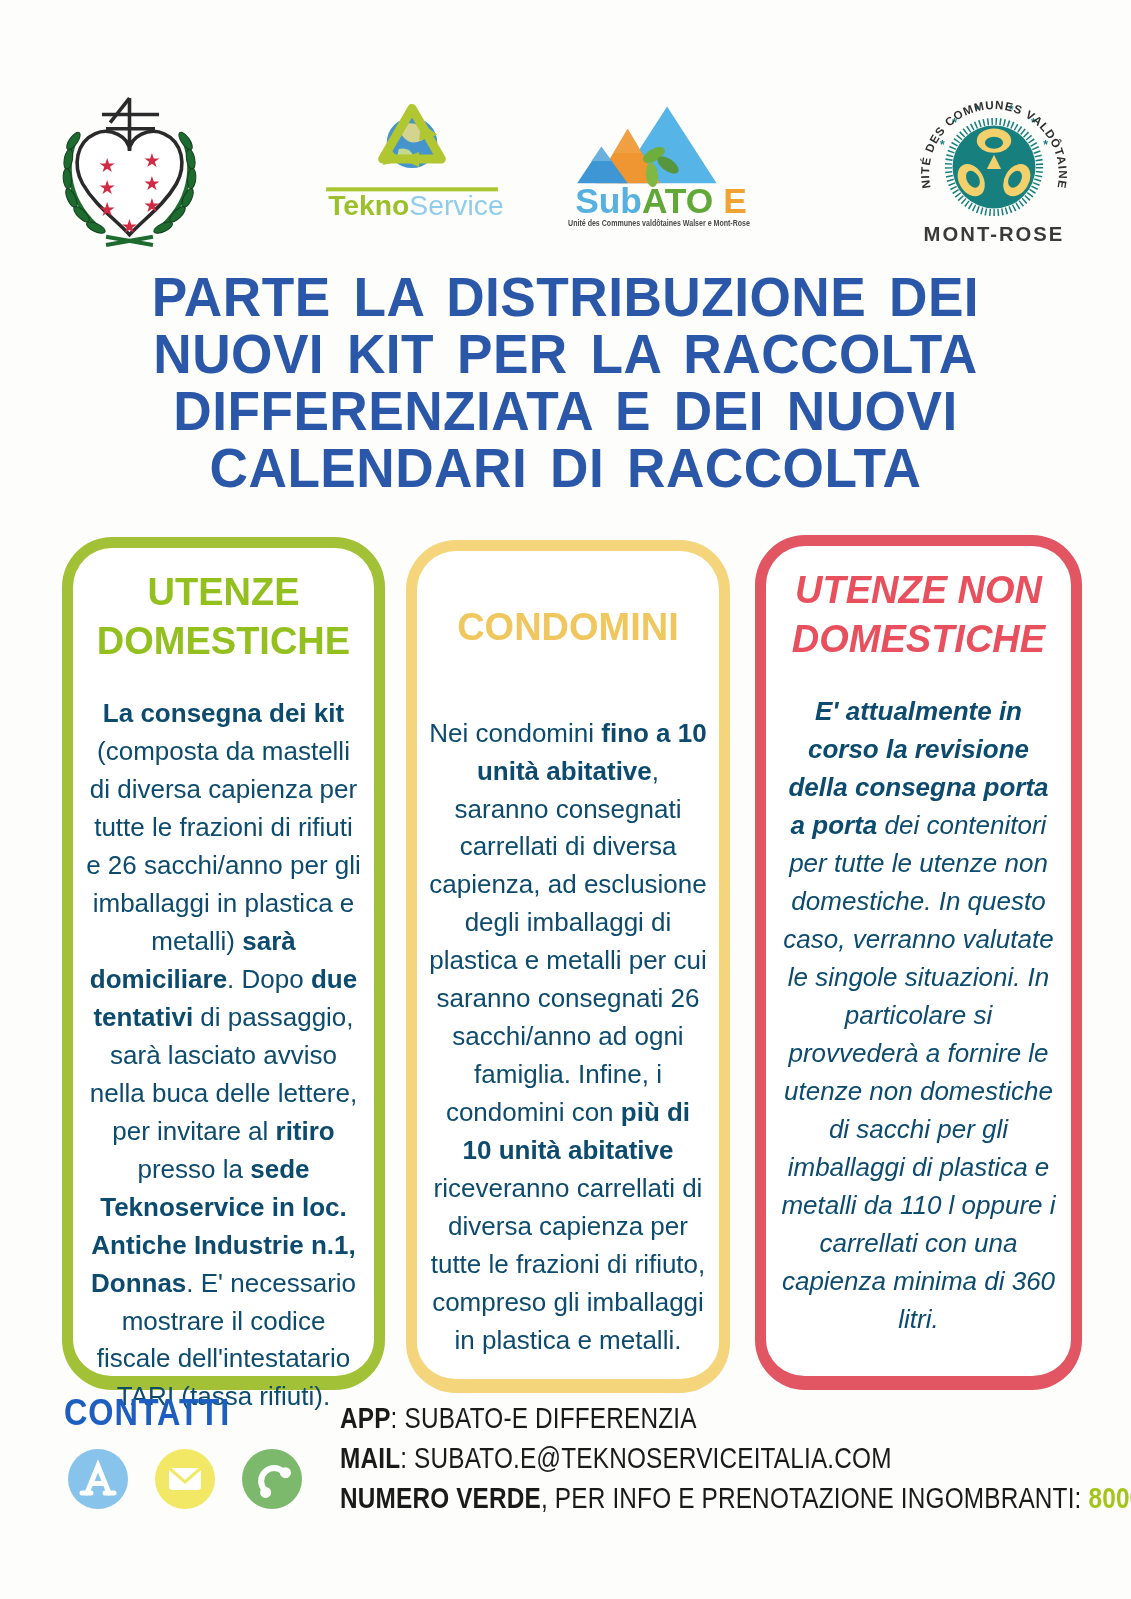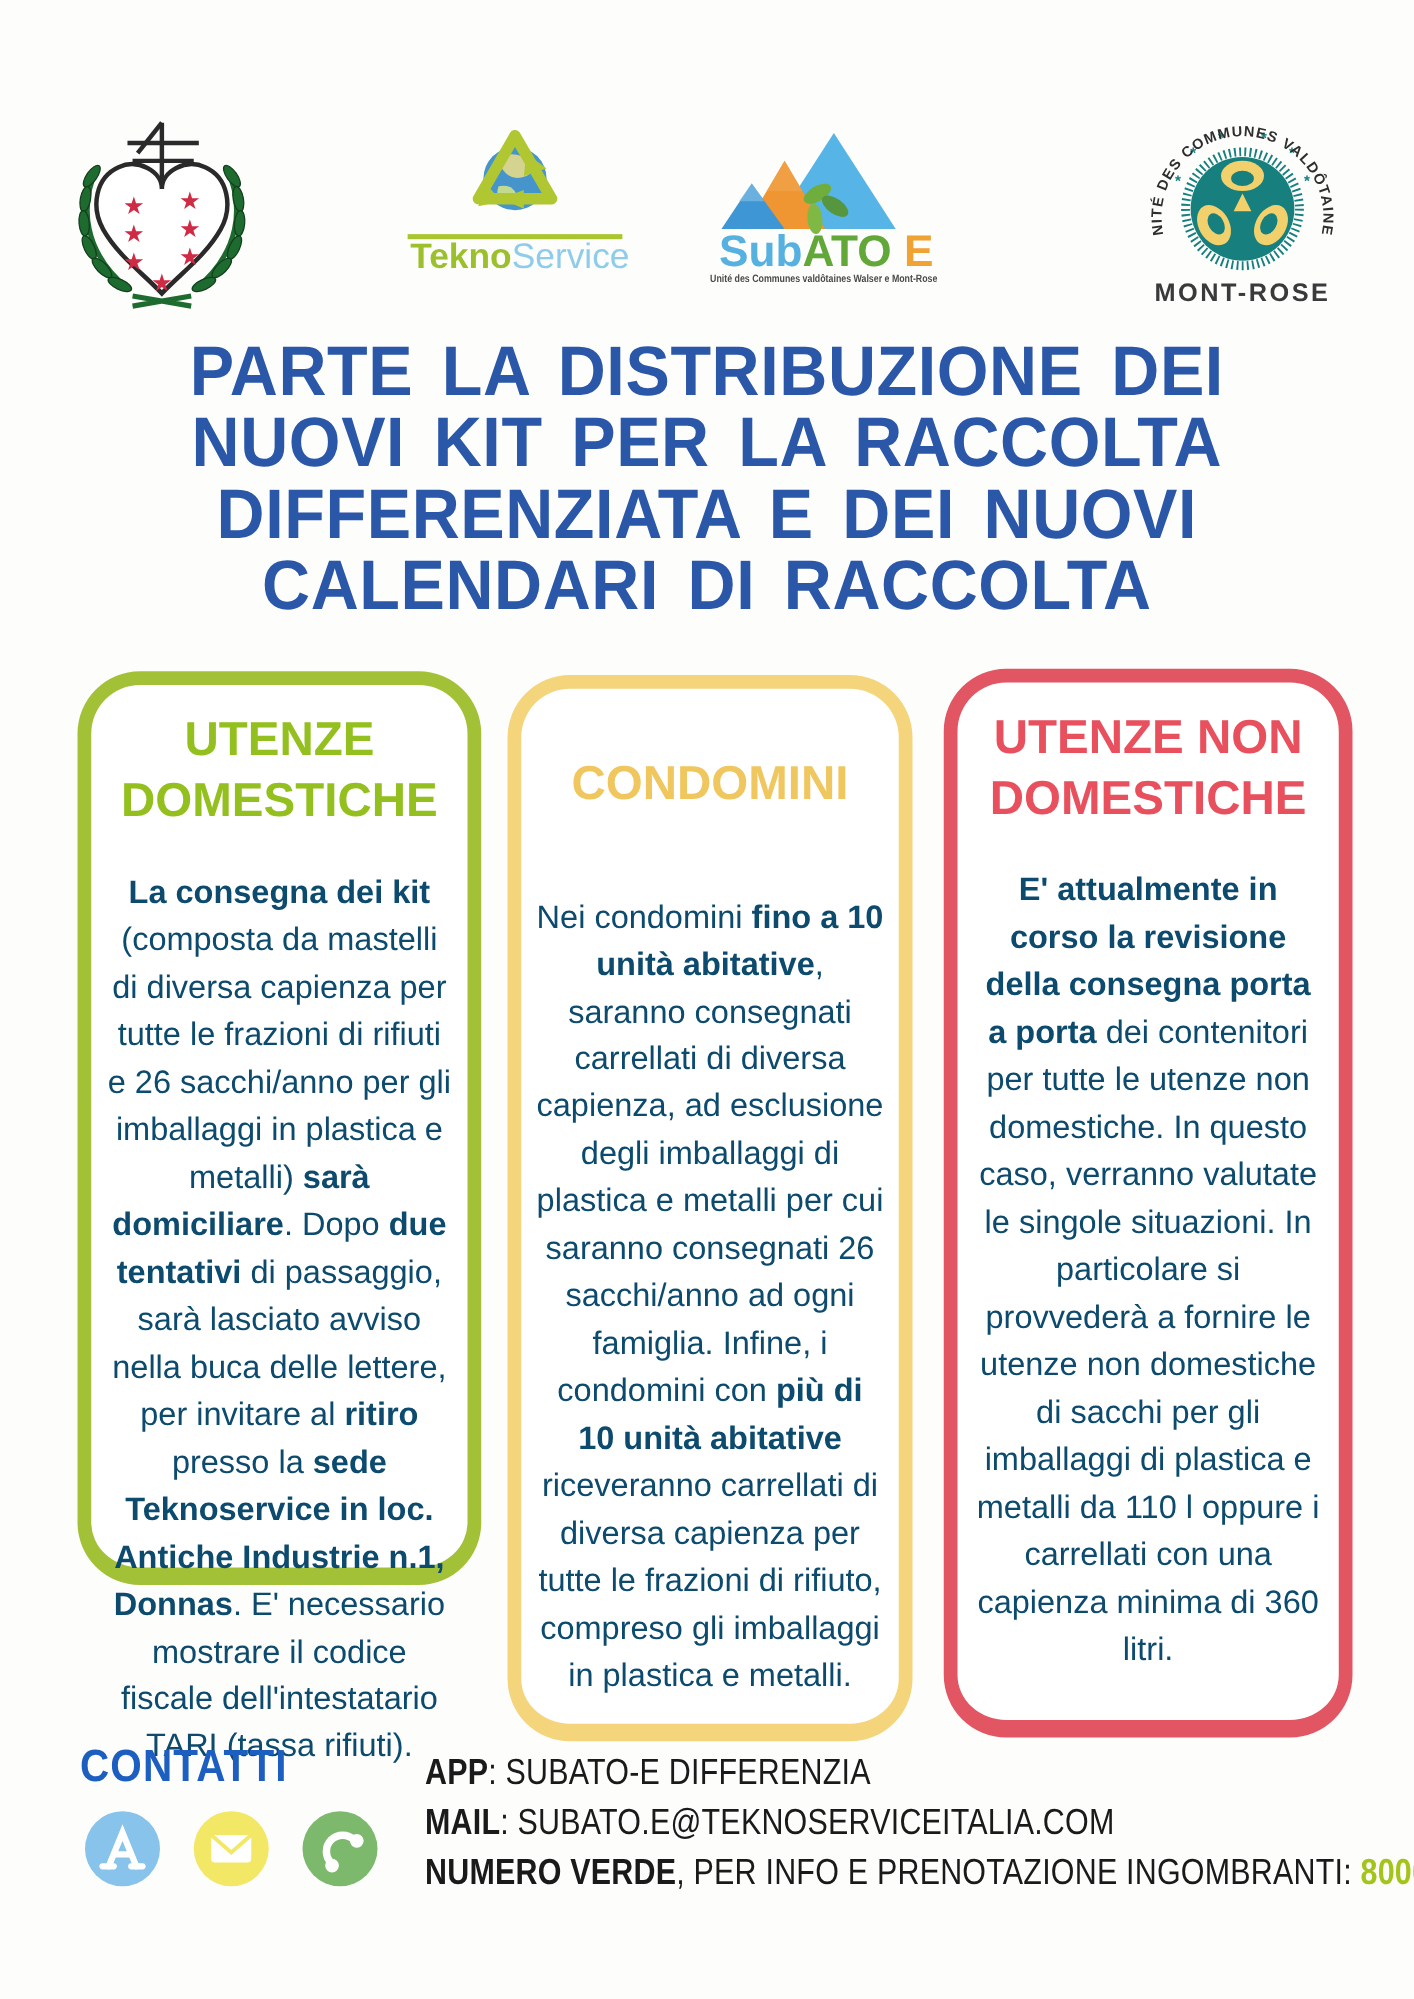--- a/index.html
+++ b/index.html
@@ -19,23 +19,23 @@
     color:#2b57a8;font-weight:700;font-size:56px;line-height:57px;
     transform:scaleX(.95);word-spacing:8px;letter-spacing:0.5px;
   }
   .title div{white-space:nowrap;}
   
   .card{
     position:absolute;box-sizing:border-box;background:#fff;
     border-style:solid;border-width:11px 11px 14px 11px;border-radius:50px;
     padding:10px 12px;text-align:center;
   }
-  .card-green{left:62px;top:537px;width:323px;height:731px;border-color:#a3c136;}
+  .card-green{left:62px;top:537px;width:323px;height:853px;border-color:#a3c136;}
   .card-yellow{left:406px;top:540px;width:324px;height:853px;border-color:#f4d57c;}
-  .card-red{left:755px;top:535px;width:327px;height:855px;border-color:#e25562;}
+  .card-red{left:755px;top:535px;width:327px;height:855px;border-color:#e25562;font-style:italic;}
   .card h2{
     margin:10px 0 0;font-size:38px;line-height:1.28;font-weight:700;
     white-space:pre-line;letter-spacing:0;
   }
   .card-green h2{color:#93c01f;}
   .card-yellow h2{color:#f0c75e;padding-top:32px;}
   .card-red h2{color:#e8505e;}
   .card .body{
     margin-top:30px;font-size:26px;line-height:1.46;color:#0c4a6e;
   }

